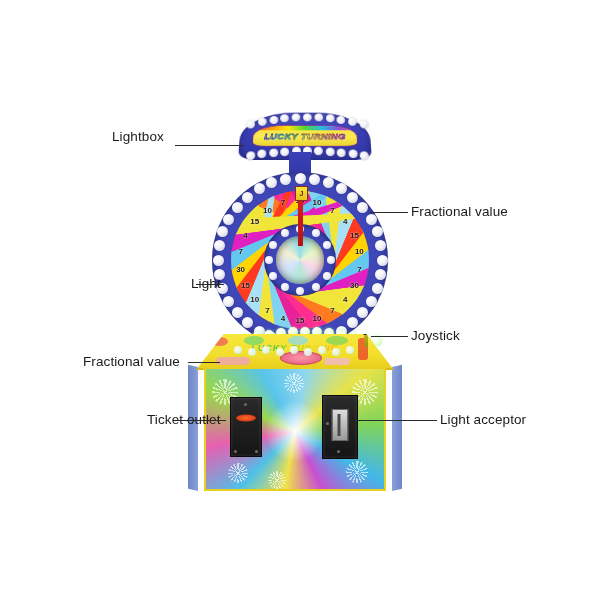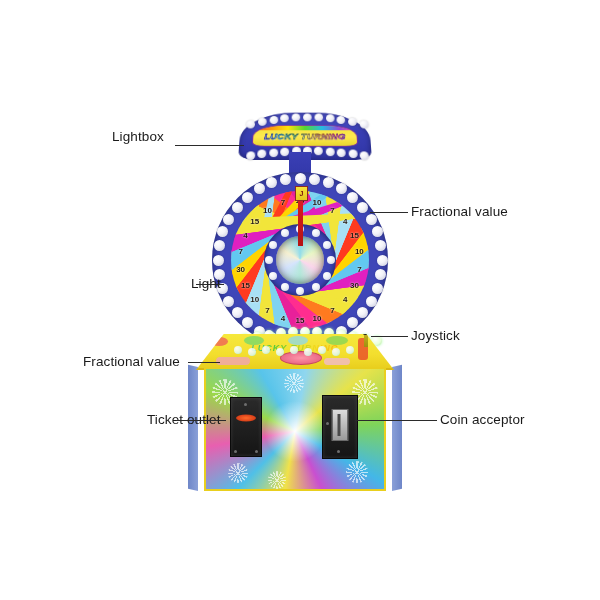--- a/index.html
+++ b/index.html
@@ -523,16 +523,16 @@
 
   <div class="callout" style="left:411px;top:329px;">Joystick</div>
   <div class="lead" style="left:371px;top:336px;width:37px;"></div>
 
   <div class="callout" style="left:83px;top:355px;">Fractional value</div>
   <div class="lead" style="left:188px;top:362px;width:32px;"></div>
 
   <div class="callout" style="left:109px;top:413px;margin-left:38px;">Ticket outlet</div>
   <div class="lead" style="left:176px;top:420px;width:50px;"></div>
 
-  <div class="callout" style="left:440px;top:413px;">Coin acceptor</div>
+  <div class="callout" style="left:440px;top:413px;">Light acceptor</div>
   <div class="lead" style="left:355px;top:420px;width:82px;"></div>
 
 </div>
 
 </body></html>

